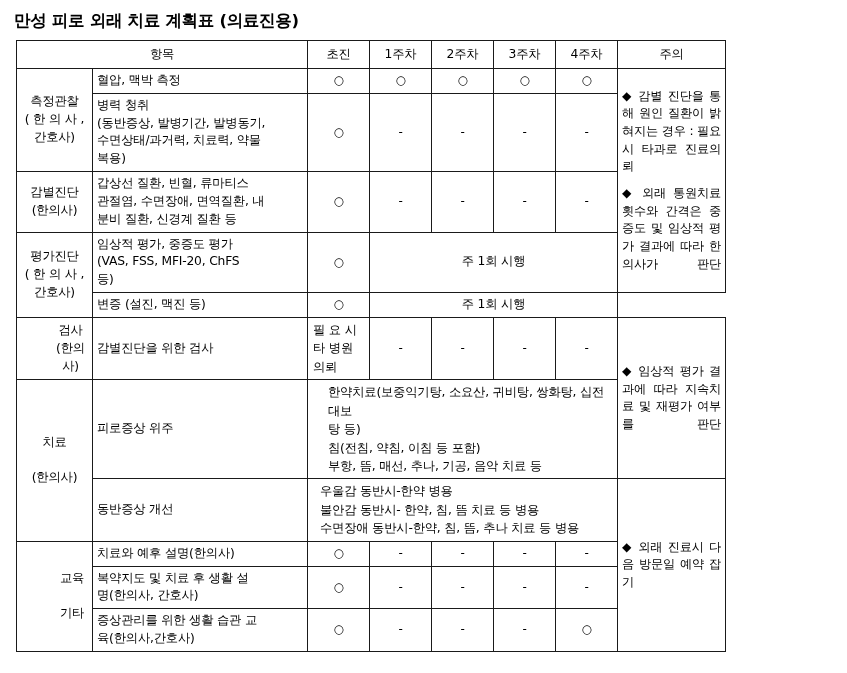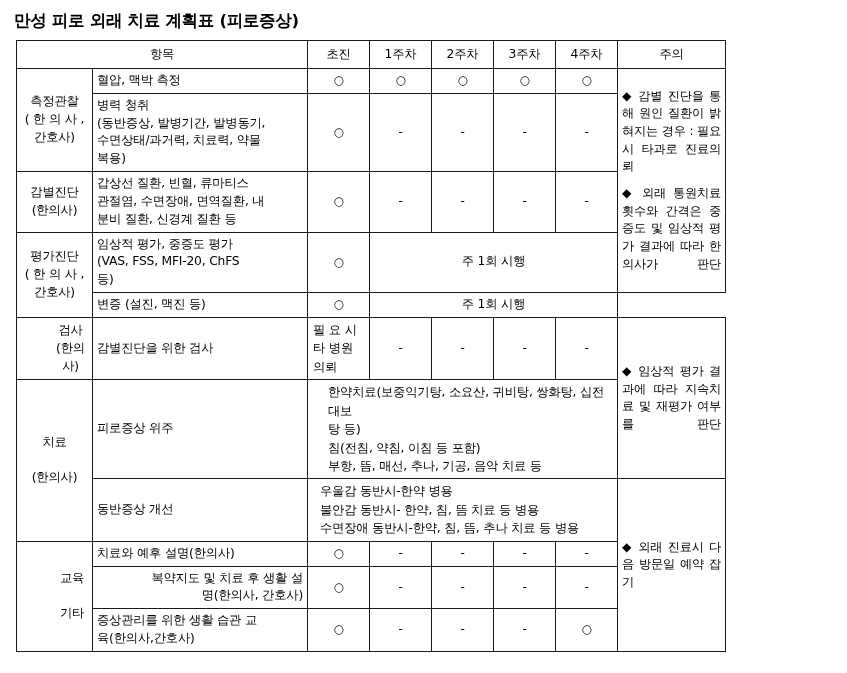--- a/index.html
+++ b/index.html
@@ -64,21 +64,21 @@
   .mark { font-size: 12px; }
   .dash { font-size: 12px; }
   .span-note { text-align: center; }
   .tx-just { text-align: justify; text-align-last: justify; }
 </style>
 </head>
 <body>
 
 <div class="page">
 
-  <div class="doc-title">만성 피로 외래 치료 계획표 (피로증상)</div>
+  <div class="doc-title">만성 피로 외래 치료 계획표 (의료진용)</div>
 
   <table class="plan">
     <colgroup>
       <col class="c-cat">
         <col class="c-item">
       <col class="c-visit">
         <col class="c-visit">
         <col class="c-visit">
         <col class="c-visit">
         <col class="c-visit">
@@ -202,21 +202,21 @@
 기타</td>
         <td class="c-item">치료와 예후 설명(한의사)</td>
         <td class="center mark">○</td>
         <td class="center dash">-</td>
         <td class="center dash">-</td>
         <td class="center dash">-</td>
         <td class="center dash">-</td>
       </tr>
 
       <tr>
-        <td class="c-item item-multi" style="white-space:pre-line;text-align:right;">복약지도 및 치료 후 생활 설
+        <td class="c-item item-multi" style="white-space:pre-line;">복약지도 및 치료 후 생활 설
 명(한의사, 간호사)</td>
         <td class="center mark">○</td>
         <td class="center dash">-</td>
         <td class="center dash">-</td>
         <td class="center dash">-</td>
         <td class="center dash">-</td>
       </tr>
 
       <tr>
         <td class="c-item item-multi" style="white-space:pre-line;">증상관리를 위한 생활 습관 교

